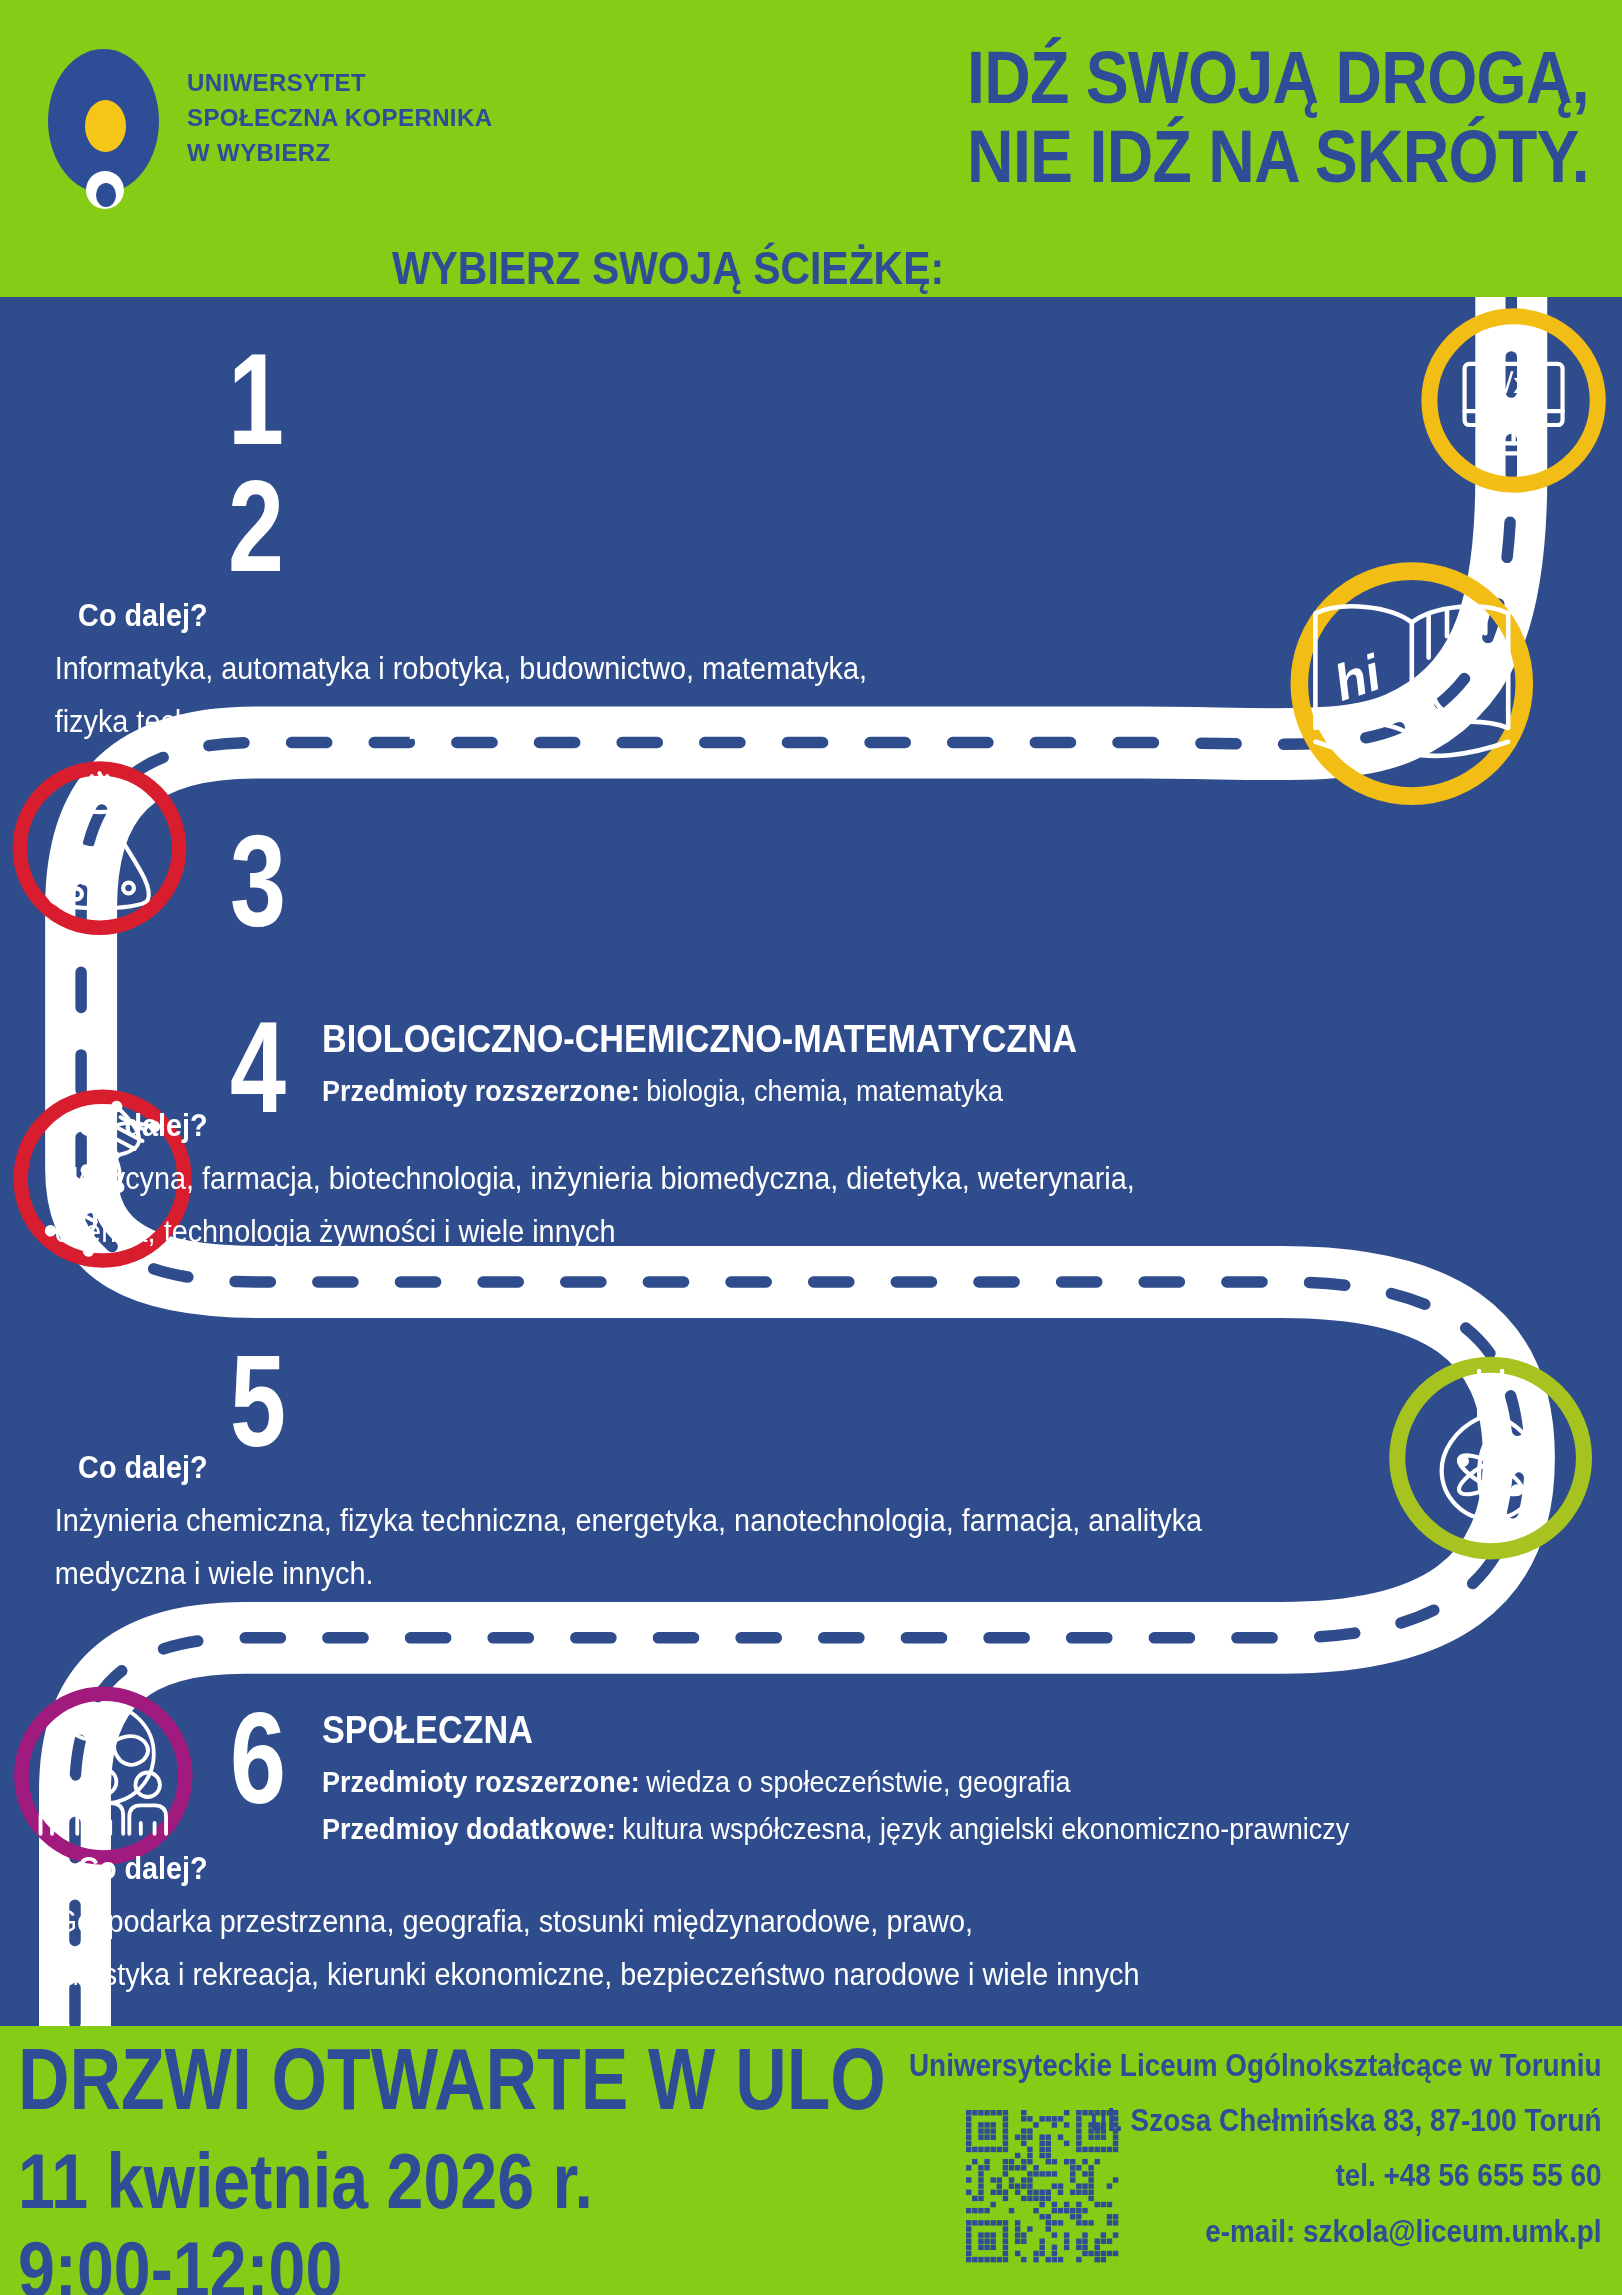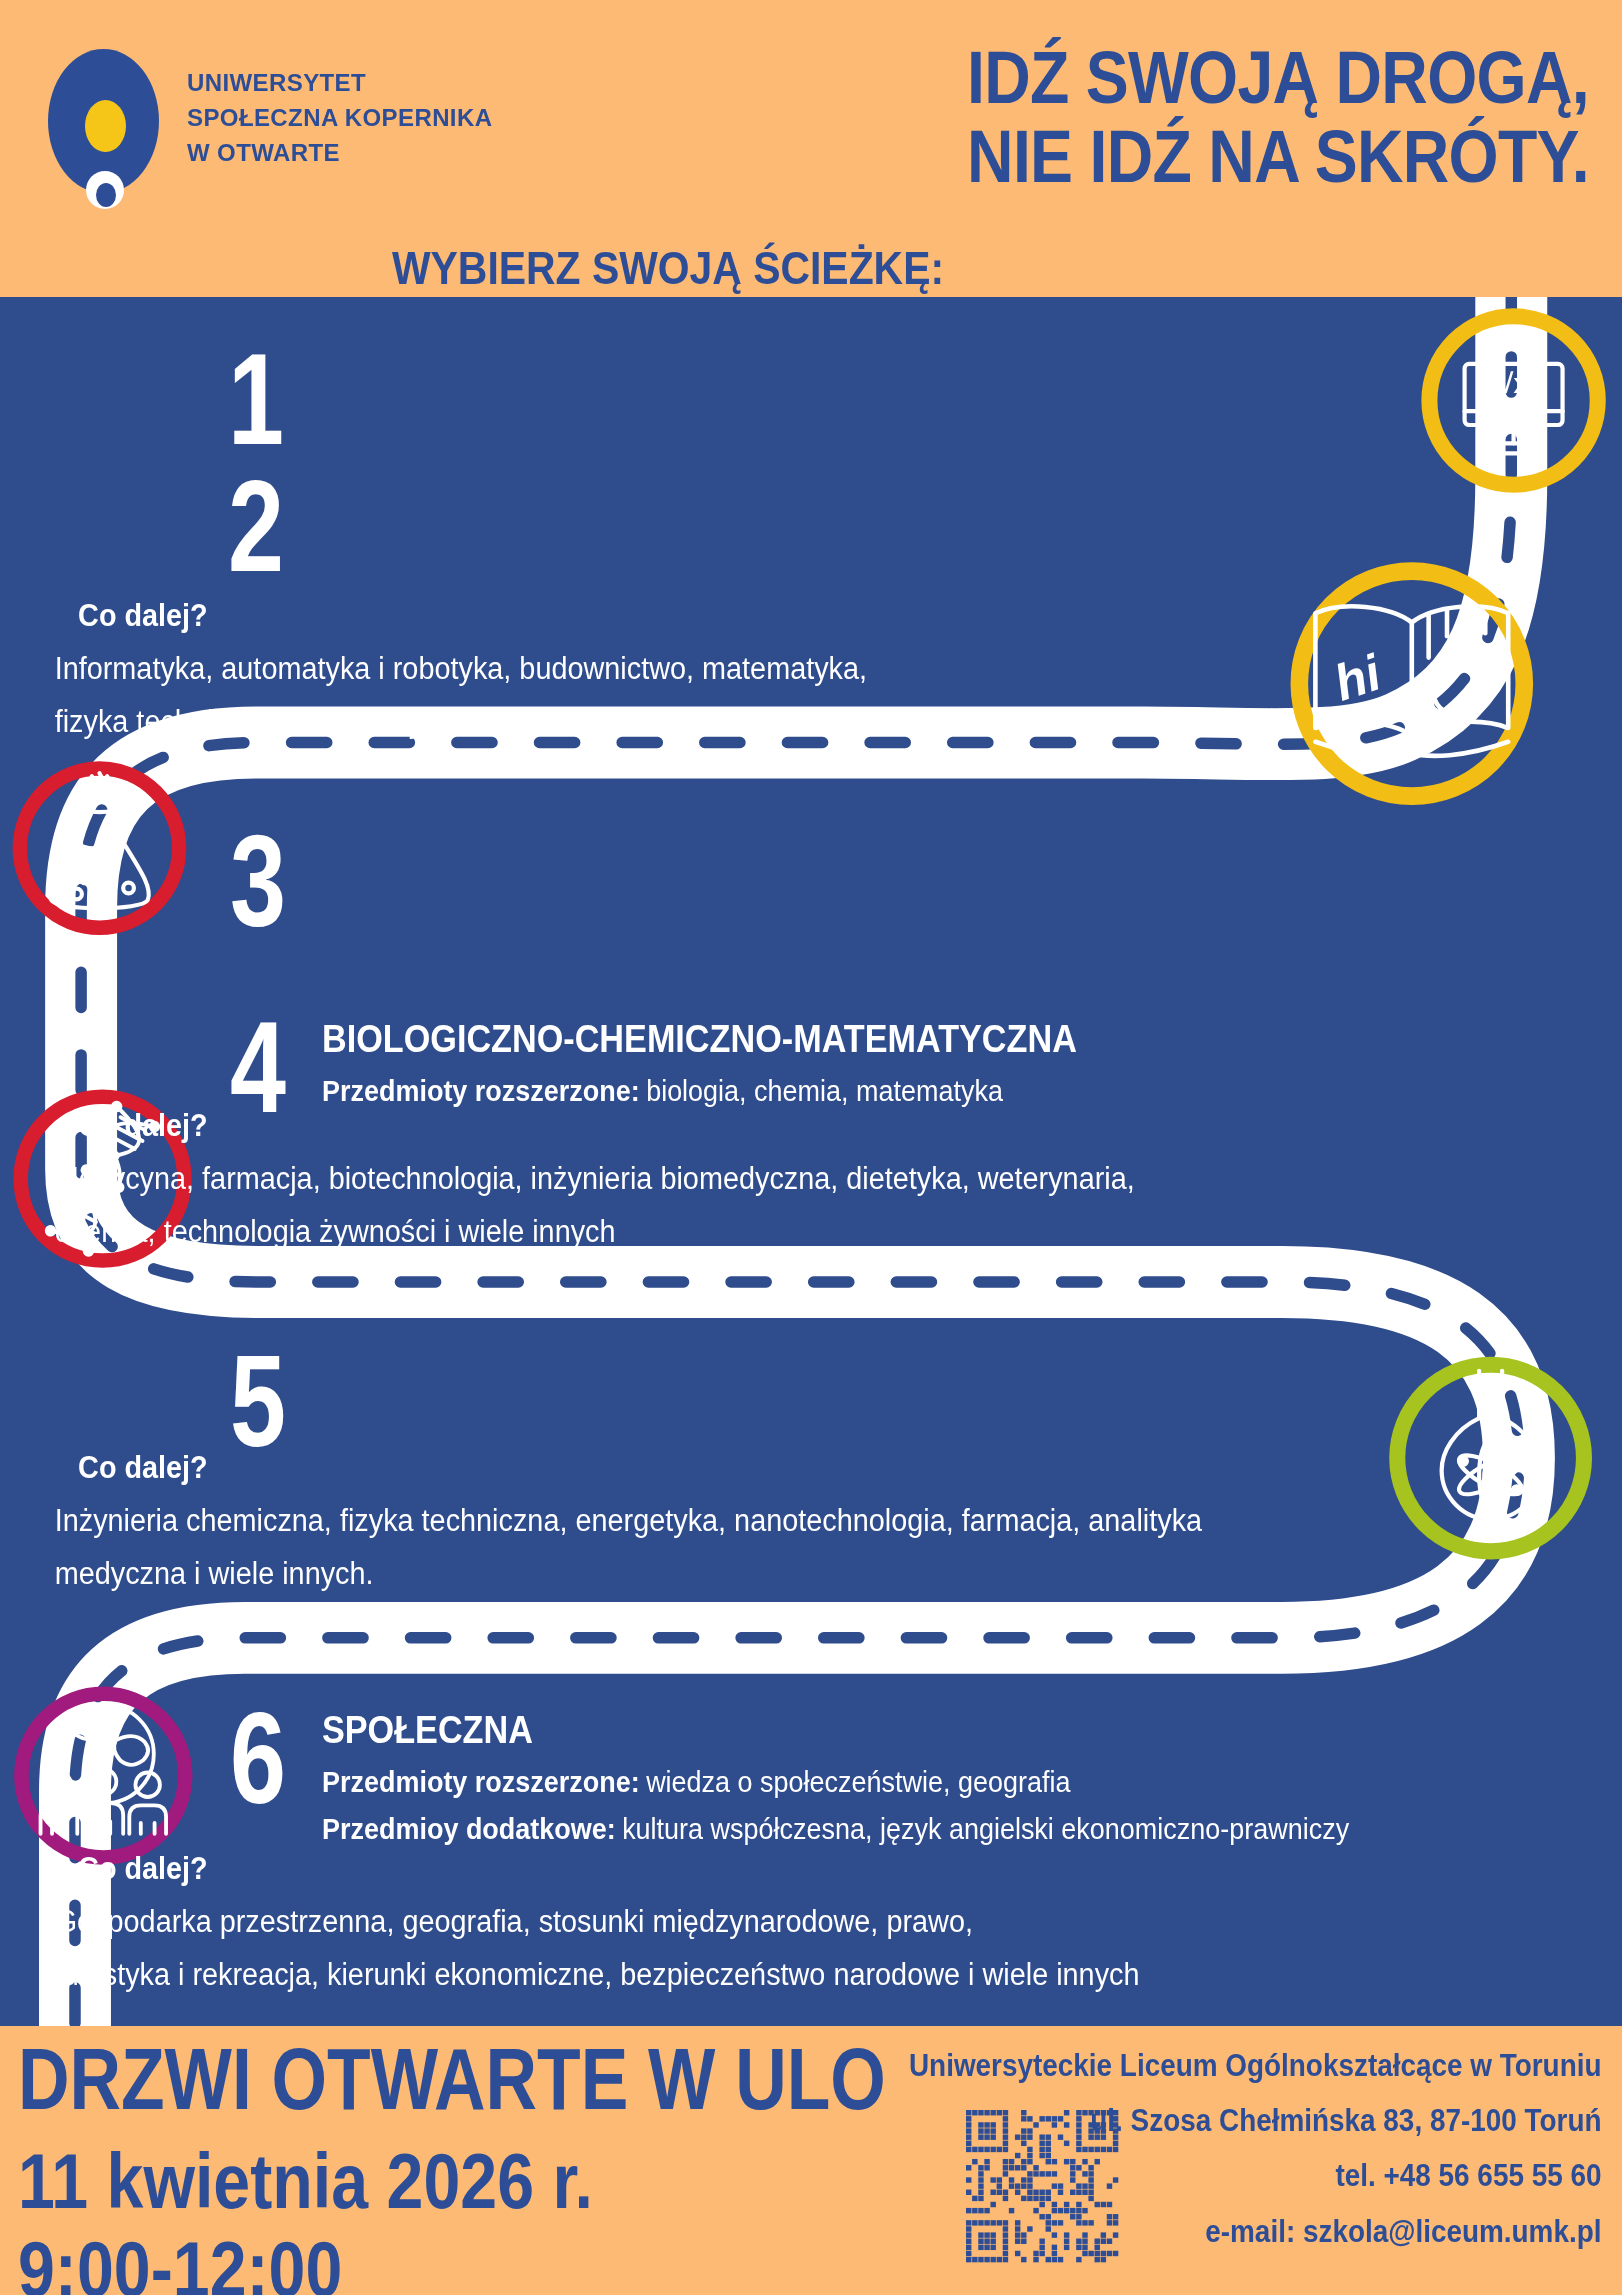--- a/index.html
+++ b/index.html
@@ -1,16 +1,16 @@
 <!DOCTYPE html>
 <html style="font-size:12.2px"><head>
 <meta charset="utf-8">
 <style>
   html,body{margin:0;padding:0;background:#888;}
-  .page{position:relative;width:1623px;height:2295px;background:#fdba74;overflow:hidden;
+  .page{position:relative;width:1623px;height:2295px;background:#84cc16;overflow:hidden;
         font-family:"Liberation Sans","DejaVu Sans",sans-serif;}
   
   .logo-oval{position:absolute;left:48px;top:49px;width:111px;height:144px;background:#2d4e96;border-radius:50%;}
   .logo-yellow{position:absolute;left:85px;top:100px;width:41px;height:52px;background:#f5c518;border-radius:50%;}
   .logo-base{position:absolute;left:86px;top:171px;width:38px;height:38px;background:#ffffff;border-radius:50%;}
   .logo-dot{position:absolute;left:96px;top:183px;width:20px;height:24px;background:#2d4e96;border-radius:50%;}
   .logo-text{position:absolute;left:187px;top:66px;color:#2d4e96;}
   .logo-uni{font-size:24px;font-weight:bold;line-height:1.45;letter-spacing:0.4px;}
   .logo-school{font-size:22px;font-weight:400;line-height:1.4;margin-top:7.7px;}
   .headline{position:absolute;right:34px;top:38px;text-align:right;color:#2d4e96;
@@ -48,21 +48,21 @@
 
   <div>
     <div class="logo-oval"></div>
     <div class="logo-yellow"></div>
     <div class="logo-base"></div>
     <div class="logo-dot"></div>
     <div class="logo-text">
       <div class="logo-uni">
         <div>UNIWERSYTET</div>
         <div>SPOŁECZNA KOPERNIKA</div>
-        <div>W OTWARTE</div>
+        <div>W WYBIERZ</div>
       </div>
     </div>
   </div>
 
   <div class="headline">
     <div>IDŹ SWOJĄ DROGĄ,</div>
     <div>NIE IDŹ NA SKRÓTY.</div>
   </div>
 
   <div class="choose">WYBIERZ SWOJĄ ŚCIEŻKĘ:</div>

